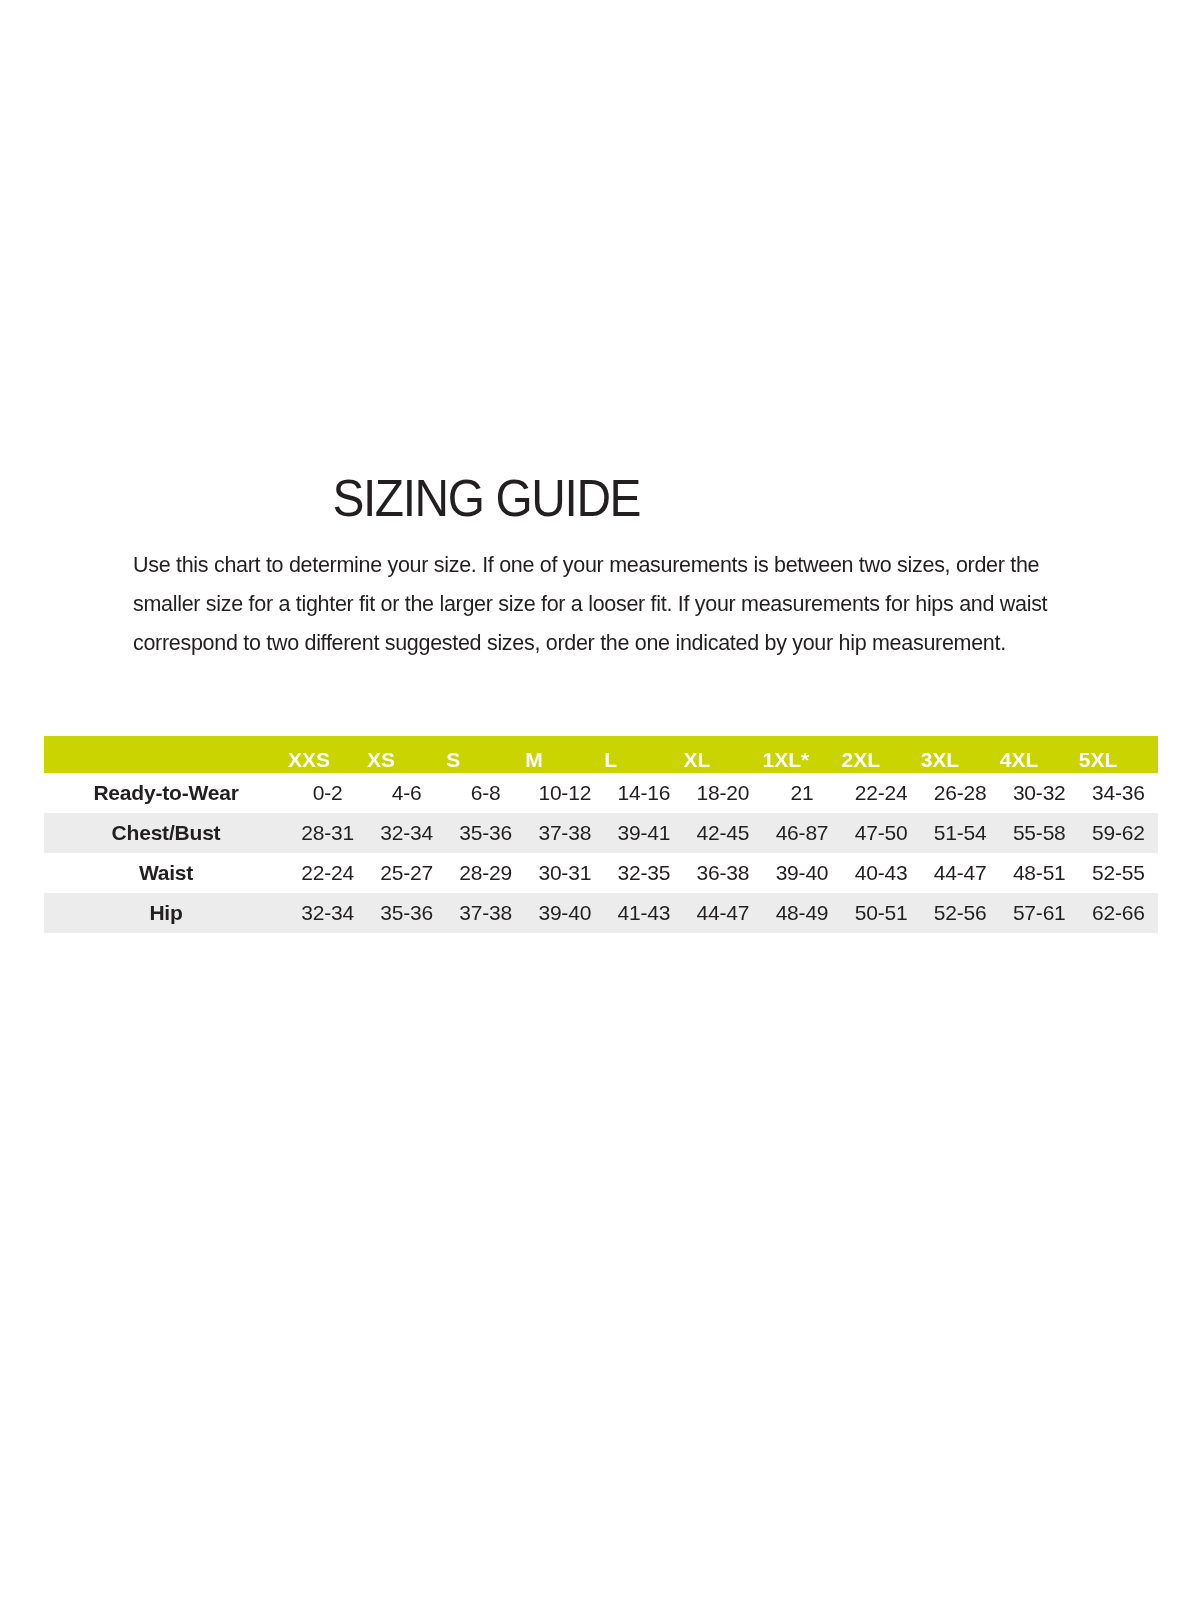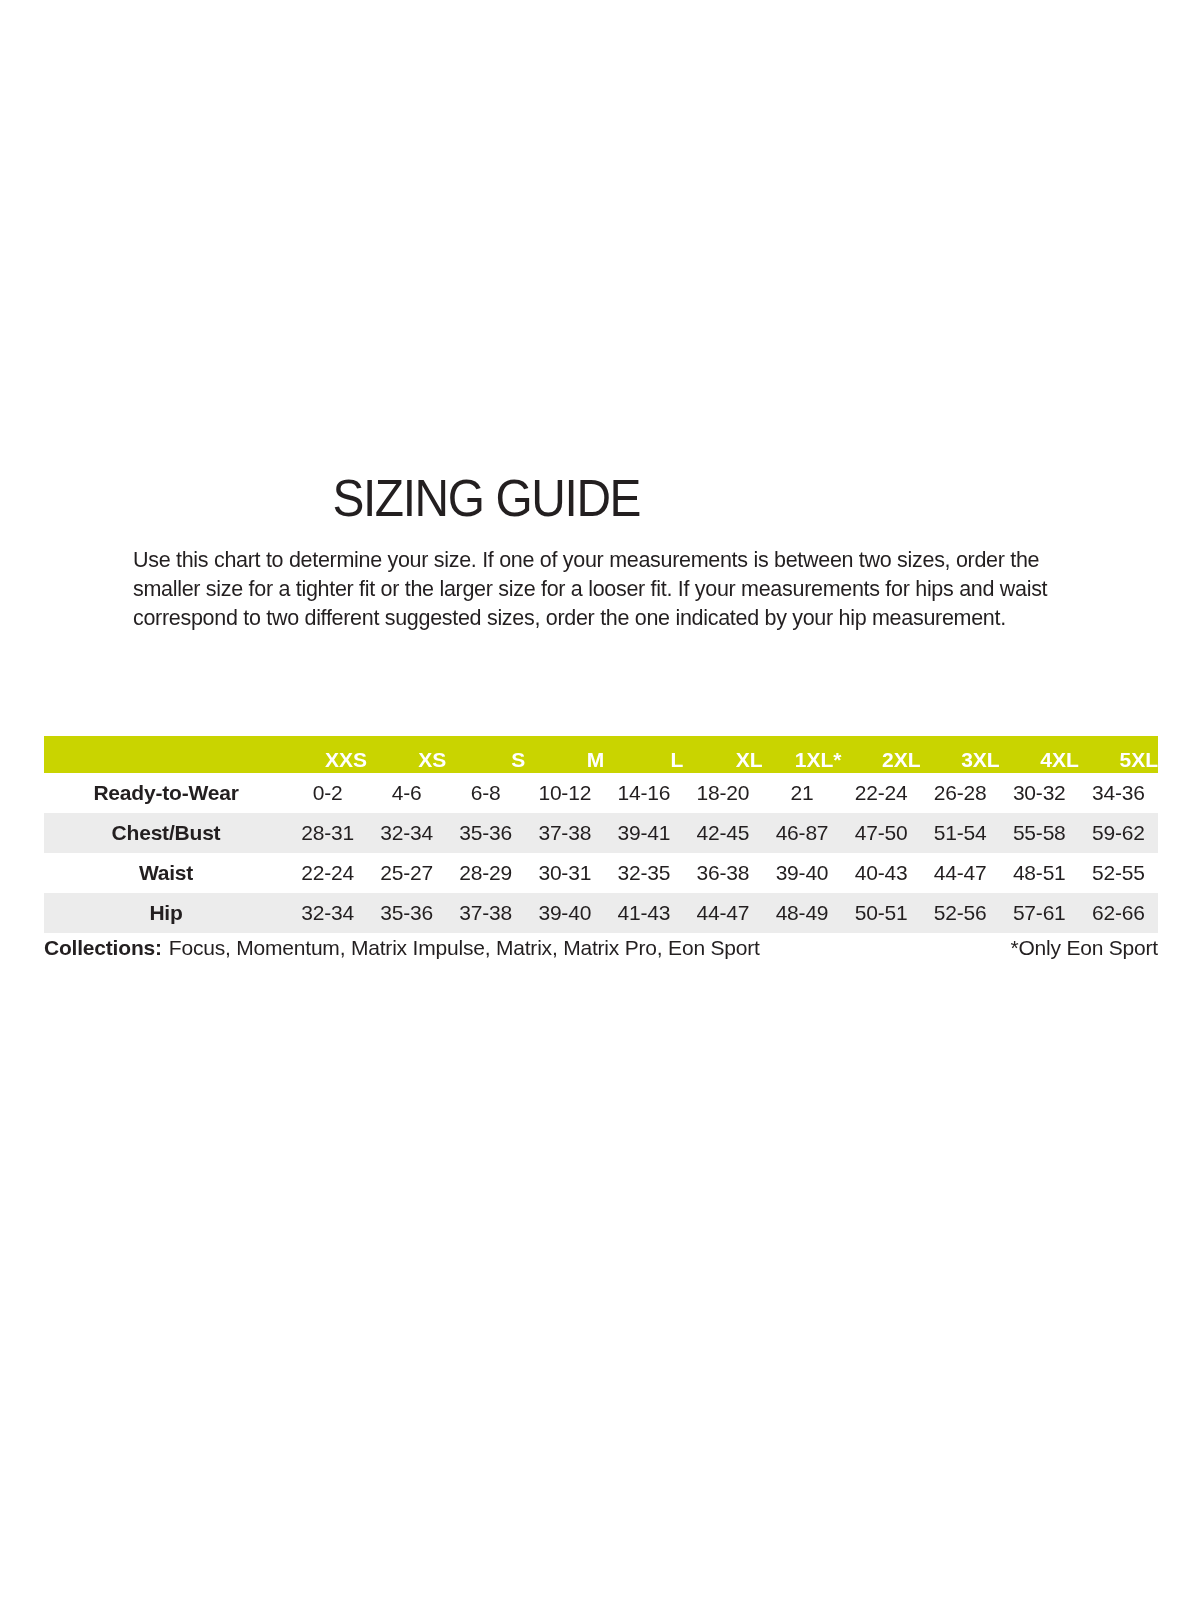--- a/index.html
+++ b/index.html
@@ -27,21 +27,21 @@
     font-weight:400;
     letter-spacing:-1.5px;
     color:var(--text);
   }
   .title-inner{display:inline-block;transform:scaleX(.92);transform-origin:center;}
 
   .intro{
     position:absolute;
     left:133px;top:546px;width:918px;
     font-size:21.5px;
-    line-height:29px;
+    line-height:39px;
     letter-spacing:-0.3px;
     color:var(--text);
   }
 
   .section-heading{
     position:absolute;
     left:52px;top:690px;
     font-size:24px;
     font-weight:bold;
     letter-spacing:-0.3px;
@@ -55,21 +55,21 @@
     border-collapse:collapse;
     table-layout:fixed;
   }
   .size-table col.label-col{width:244px;}
   .size-table thead th{
     background:var(--header-bg);
     color:var(--header-text);
     font-size:21px;
     font-weight:bold;
     height:37px;
-    text-align:right;
+    text-align:left;
     vertical-align:middle;
     padding-top:10px;
   }
   .size-table tbody th,
   .size-table tbody td{
     height:40px;
     text-align:center;
     vertical-align:middle;
     font-size:21px;
     letter-spacing:-0.2px;
@@ -185,20 +185,14 @@
         <td>44-47</td>
         <td>48-49</td>
         <td>50-51</td>
         <td>52-56</td>
         <td>57-61</td>
         <td>62-66</td>
       </tr>
     </tbody>
   </table>
 
-  <div class="collections">
-    <div>
-      <span class="bold">Collections:</span><span>Focus, Momentum, Matrix Impulse, Matrix, Matrix Pro, Eon Sport</span>
-    </div>
-    <div>*Only Eon Sport</div>
-  </div>
 
 </div>
 
 </body></html>

